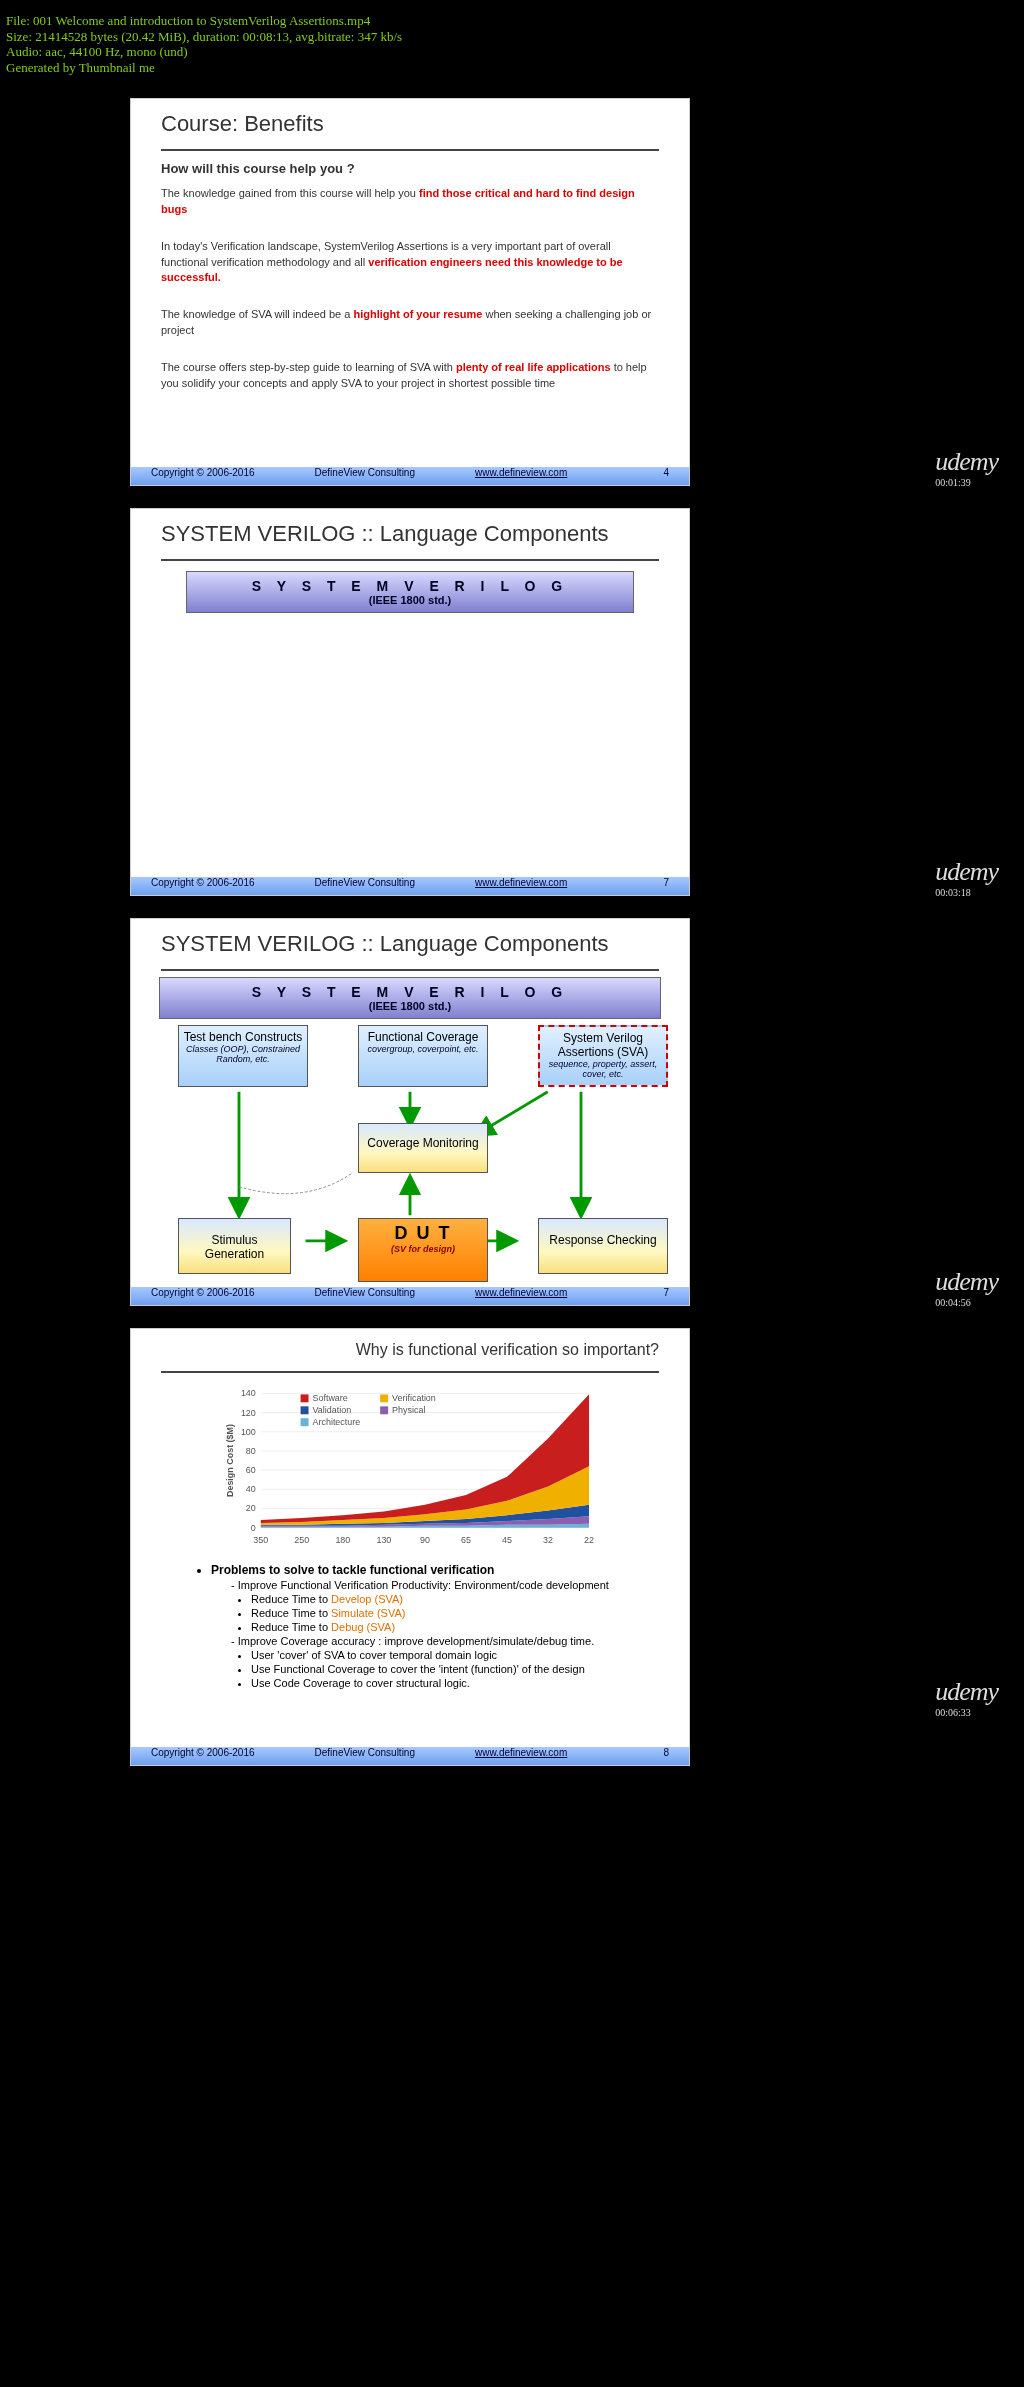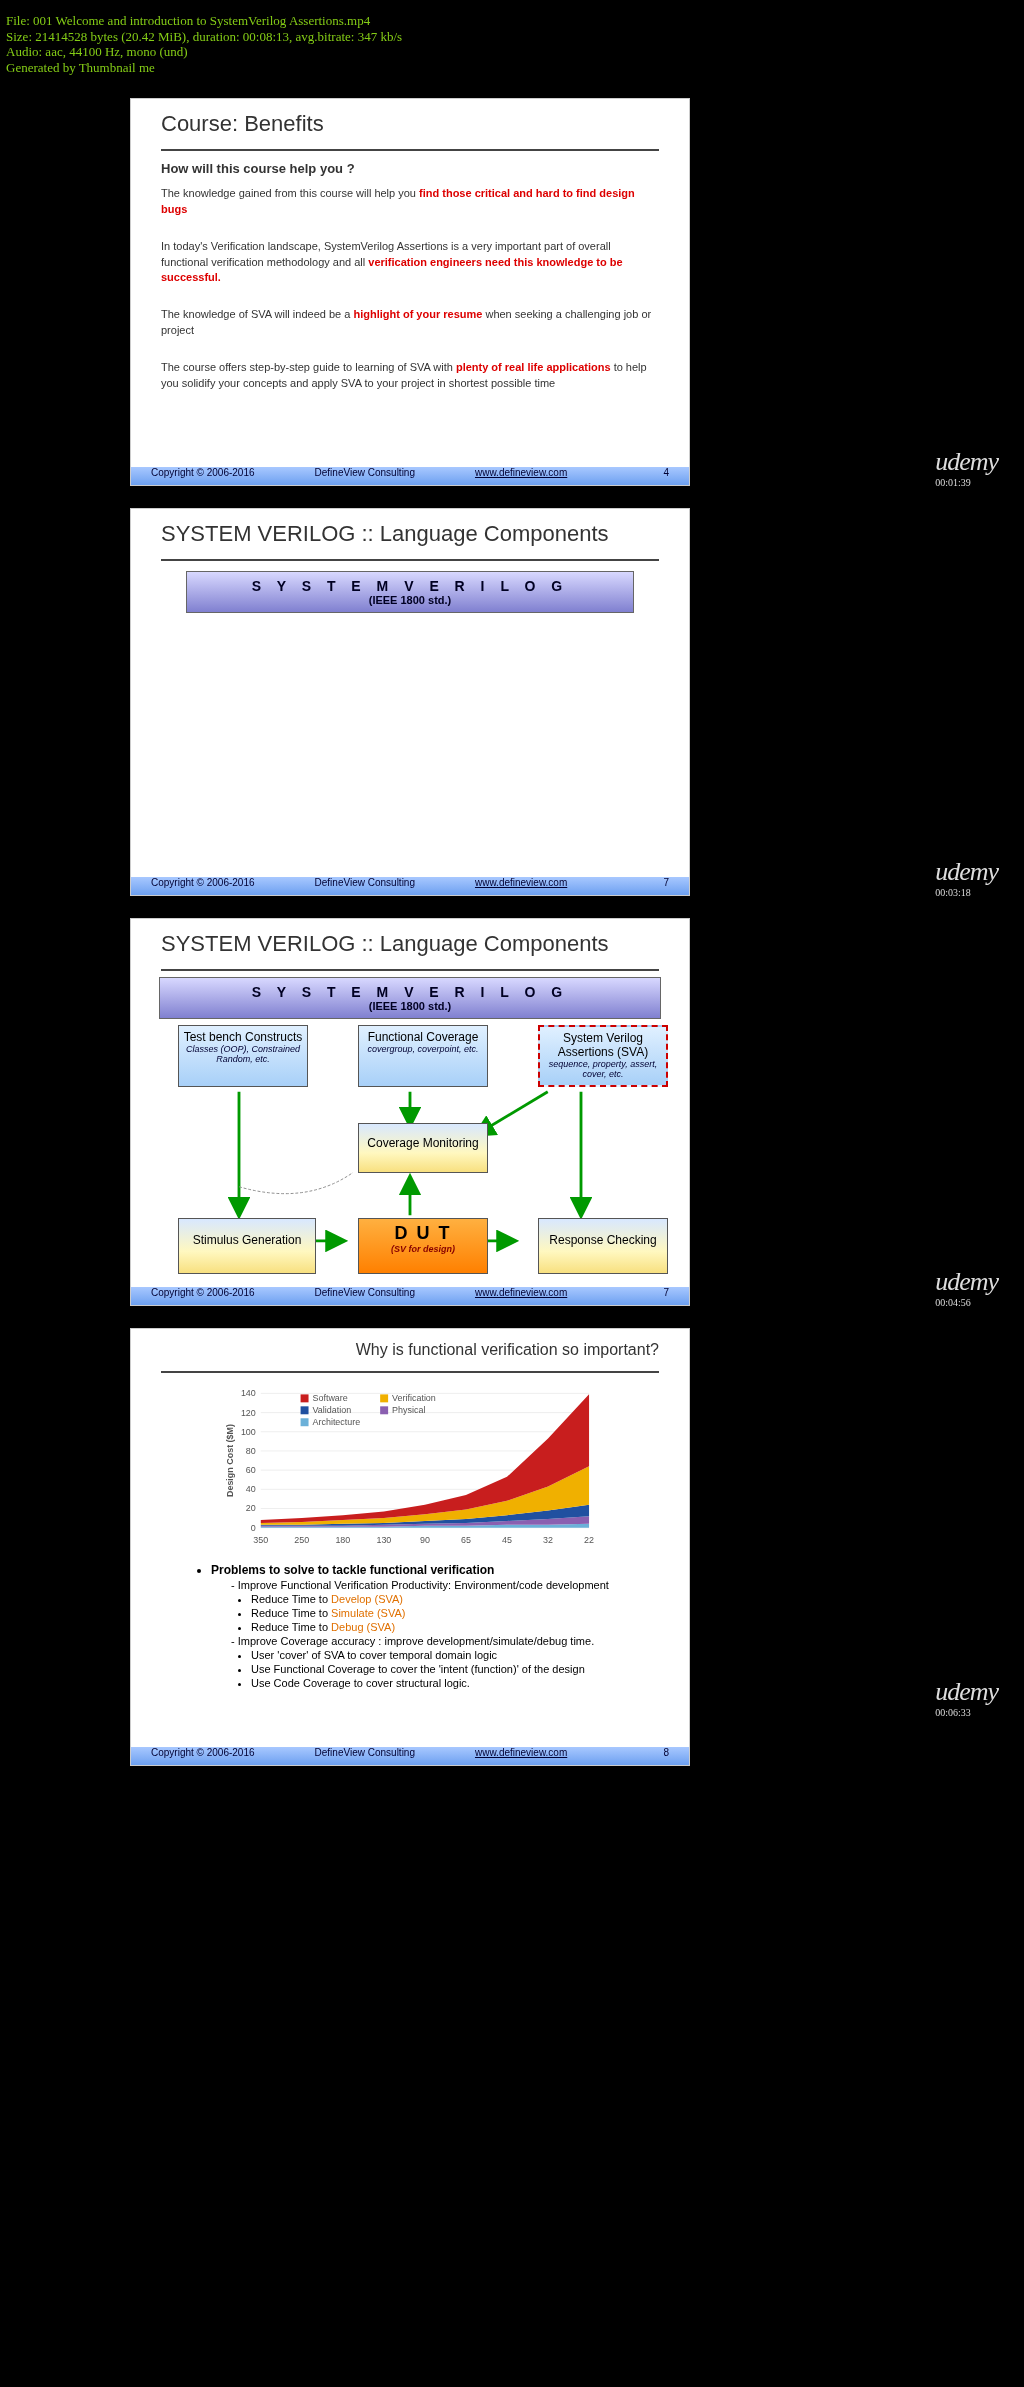--- a/index.html
+++ b/index.html
@@ -20,21 +20,21 @@
 .footer .pg { margin-left: auto; }
 .sv-header { margin: 10px auto; width: 90%; text-align: center; background: linear-gradient(#d8d8ff, #8080d0); border: 1px solid #666; padding: 6px; }
 .sv-header .t1 { font-weight: bold; letter-spacing: 6px; font-size: 14px; color: #002; }
 .sv-header .t2 { font-weight: bold; font-size: 11px; color: #002; }
 .diagram { position: relative; height: 280px; margin: 0 20px; }
 .dbox { position: absolute; border: 1px solid #555; text-align: center; font-size: 11px; padding: 4px; }
 .dbox .bt { font-weight: normal; font-size: 12px; }
 .dbox .bs { font-style: italic; font-size: 9px; color: #003; }
 .top-blue { background: linear-gradient(#e0f0ff, #a8d0f8); width: 130px; height: 62px; }
 .mid-grad { background: linear-gradient(#d8e8ff 0%, #fff8c0 60%, #f8e080 100%); }
-.dut-box { background: linear-gradient(#ffb040, #ff8000); width: 130px; height: 56px; }
+.dut-box { background: linear-gradient(#ffb040, #ff8000); width: 130px; height: 64px; }
 .dut-box .bt { font-weight: bold; font-size: 18px; letter-spacing: 2px; }
 .dut-box .bs { color: #800; font-weight: bold; }
 .sva-box { border: 2px dashed #c00; }
 svg.arrows { position: absolute; top: 0; left: 0; width: 100%; height: 100%; pointer-events: none; }
 .chart-slide .slide-title { font-size: 16px; text-align: right; }
 .chart-area { margin: 10px 60px; height: 170px; position: relative; }
 .chart-area svg { width: 100%; height: 100%; }
 .bullets { font-size: 11px; margin: 5px 30px; }
 .bullets ul { list-style: disc; margin-left: 20px; }
 .bullets ul ul { list-style: none; }
@@ -133,21 +133,21 @@
           <div class="bt">Functional Coverage</div>
             <div class="bs">covergroup, coverpoint, etc.</div>
         </div>
         <div class="dbox top-blue sva-box" style="left:375px; top:2px;">
           <div class="bt">System Verilog Assertions (SVA)</div>
             <div class="bs">sequence, property, assert, cover, etc.</div>
         </div>
         <div class="dbox mid-grad" style="left:195px; top:100px; width:130px; height:50px; padding-top:12px;">
           <div class="bt">Coverage Monitoring</div>
         </div>
-        <div class="dbox mid-grad" style="left:15px; top:195px; width:138px; height:56px; padding-top:14px;">
+        <div class="dbox mid-grad" style="left:15px; top:195px; width:113px; height:56px; padding-top:14px;">
           <div class="bt">Stimulus Generation</div>
         </div>
         <div class="dbox dut-box" style="left:195px; top:195px;">
           <div class="bt">D U T</div>
             <div class="bs">(SV for design)</div>
         </div>
         <div class="dbox mid-grad" style="left:375px; top:195px; width:130px; height:56px; padding-top:14px;">
           <div class="bt">Response Checking</div>
         </div>
       </div>

